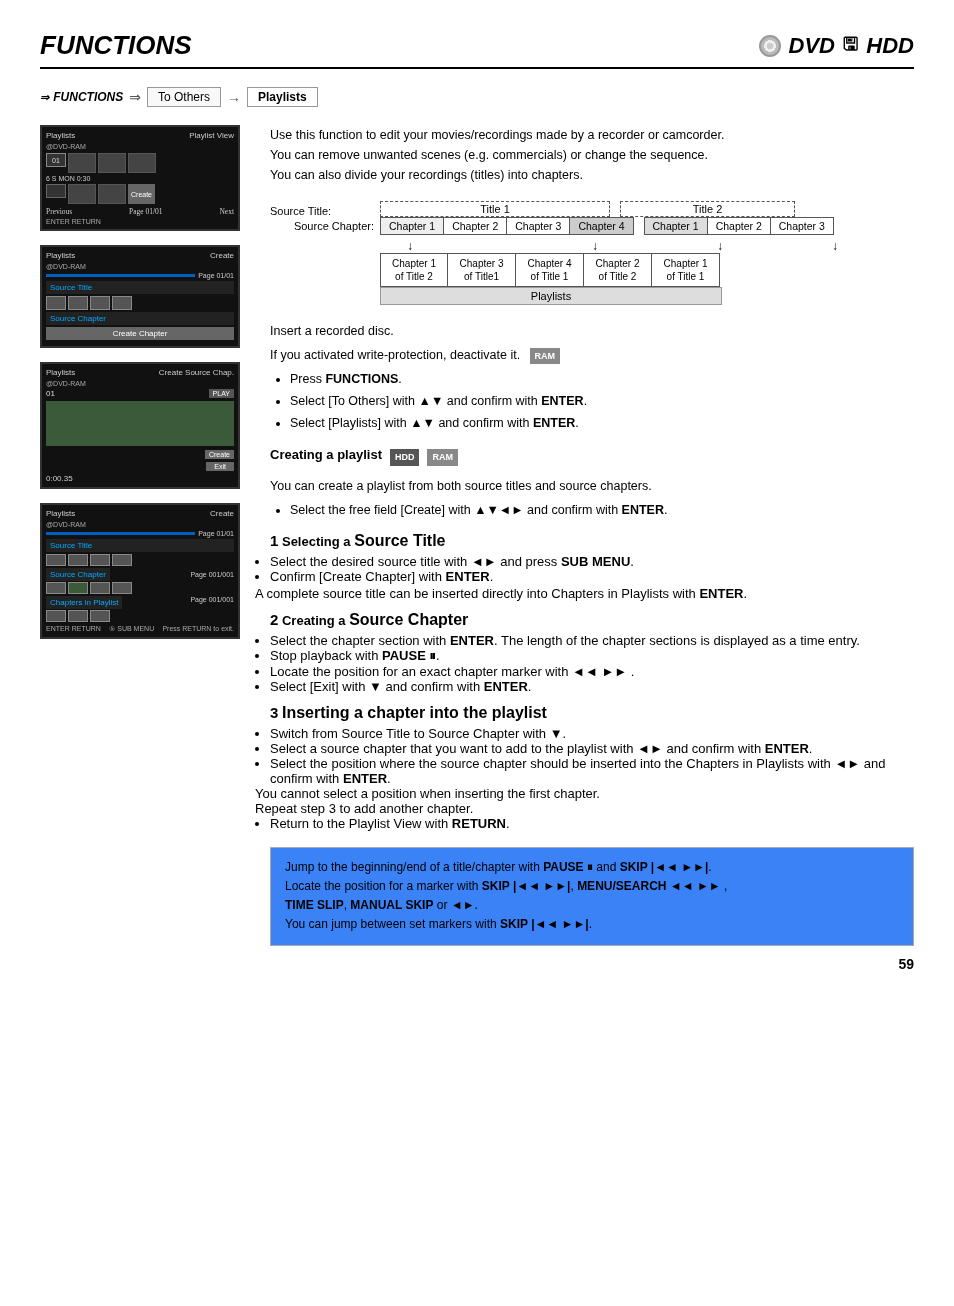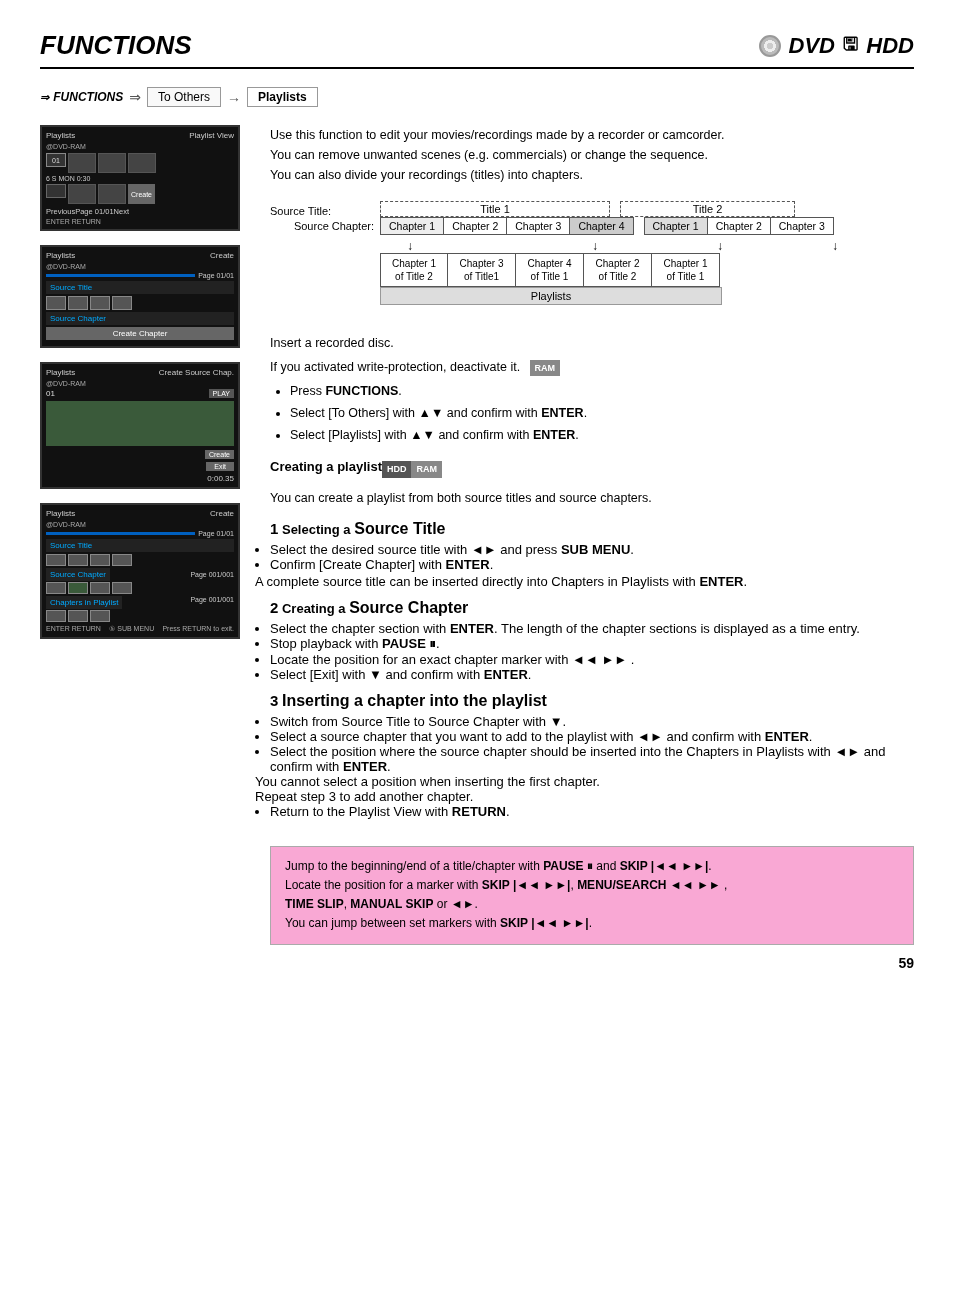--- a/index.html
+++ b/index.html
@@ -90,21 +90,21 @@
 
     
     .description {
       margin-bottom: 16px;
       line-height: 1.6;
       font-size: 12.5px;
     }
 
     
     .diagram-container {
-      margin-bottom: 28px;
+      margin-bottom: 16px;
       font-size: 11px;
     }
 
     
     .screen-mockup {
       border: 2px solid #333;
       background: #111;
       color: #fff;
       font-size: 9px;
       margin-bottom: 14px;
@@ -120,24 +120,25 @@
       margin-bottom: 3px;
     }
     .screen-thumb {
       width: 28px;
       height: 20px;
       background: #444;
       border: 1px solid #555;
     }
     .screen-footer {
       display: flex;
-      justify-content: flex-start;
+      justify-content: space-between;
       font-size: 7.5px;
       color: #ccc;
       margin-top: 3px;
+      font-family: Liberation Serif, serif;
     }
 
     
     .content-section {
       margin-bottom: 12px;
       font-size: 12.5px;
       line-height: 1.6;
     }
     .content-section p {
       margin-bottom: 4px;
@@ -177,25 +178,25 @@
       font-size: 13px;
       margin-bottom: 4px;
     }
     .numbered-heading span {
       font-size: 16px;
       font-weight: bold;
     }
 
     .info-box {
       border: 1px solid #aaa;
-      background: #f9a8d4;
+      background: #3b82f6;
       padding: 10px 14px;
       font-size: 12px;
       line-height: 1.6;
-      margin-top: 27px;
+      margin-top: 16px;
     }
 
     .page-number {
       text-align: right;
       font-size: 14px;
       font-weight: bold;
       margin-top: 10px;
     }
   </style>
 </head>
@@ -284,21 +285,21 @@
         <span style="color:#ddd;font-size:8px;">01</span>
         <span style="background:#555;color:#fff;font-size:7px;padding:1px 4px;">PLAY</span>
       </div>
       <div style="background:#3a5a3a;width:100%;height:45px;margin-bottom:4px;"></div>
       <div style="display:flex;justify-content:flex-end;gap:4px;margin-bottom:3px;">
         <div style="background:#666;color:#fff;font-size:7px;padding:1px 4px;">Create</div>
       </div>
       <div style="display:flex;justify-content:flex-end;gap:4px;margin-bottom:3px;">
         <div style="background:#666;color:#fff;font-size:7px;padding:1px 8px;">Exit</div>
       </div>
-      <div style="font-size:8px;color:#ccc;text-align:right;">0:00.35</div>
+      <div style="font-size:8px;color:#ccc;">0:00.35</div>
     </div>
 
     <div class="screen-mockup" style="height:auto;">
       <div class="screen-header">
         <span>Playlists</span>
         <span>Create</span>
       </div>
       <div style="font-size:7px;color:#aaa;margin-bottom:2px;">@DVD-RAM</div>
       <div style="display:flex;gap:3px;font-size:7px;color:#ccc;margin-bottom:2px;align-items:center;">
         <div style="background:#0060c0;height:3px;flex:1;"></div>
@@ -409,26 +410,29 @@
         <span class="badge badge-ram" style="margin-left:6px;">RAM</span>
       </p>
       <ul>
         <li>Press <span class="inline-bold">FUNCTIONS</span>.</li>
         <li>Select [To Others] with <span class="inline-bold">▲▼</span> and confirm with <span class="inline-bold">ENTER</span>.</li>
         <li>Select [Playlists] with <span class="inline-bold">▲▼</span> and confirm with <span class="inline-bold">ENTER</span>.</li>
       </ul>
     </div>
 
     <div class="content-section">
-      <div style="display:flex;align-items:center;gap:0;margin-bottom:6px;">
+      <div style="display:flex;align-items:center;gap:8px;margin-bottom:6px;">
         <span class="section-heading">Creating a playlist</span>
         <span class="badge badge-hdd">HDD</span>
         <span class="badge badge-ram">RAM</span>
       </div>
       <p>You can create a playlist from both source titles and source chapters.</p>
+      <ul>
+        <li>Select the free field [Create] with <span class="inline-bold">▲▼◄►</span> and confirm with <span class="inline-bold">ENTER</span>.</li>
+      </ul>
     </div>
 
     <div class="numbered-section">
       <div class="numbered-heading">
         <span style="font-size:15px;">1</span> Selecting a <span class="inline-bold">Source Title</span>
       </div>
       <ul>
         <li>Select the desired source title with <span class="inline-bold">◄►</span> and press <span class="inline-bold">SUB MENU</span>.</li>
         <li>Confirm [Create Chapter] with <span class="inline-bold">ENTER</span>.</li>
         <li style="list-style:none;margin-left:-15px;margin-top:2px;">A complete source title can be inserted directly into Chapters in Playlists with <span class="inline-bold">ENTER</span>.</li>

